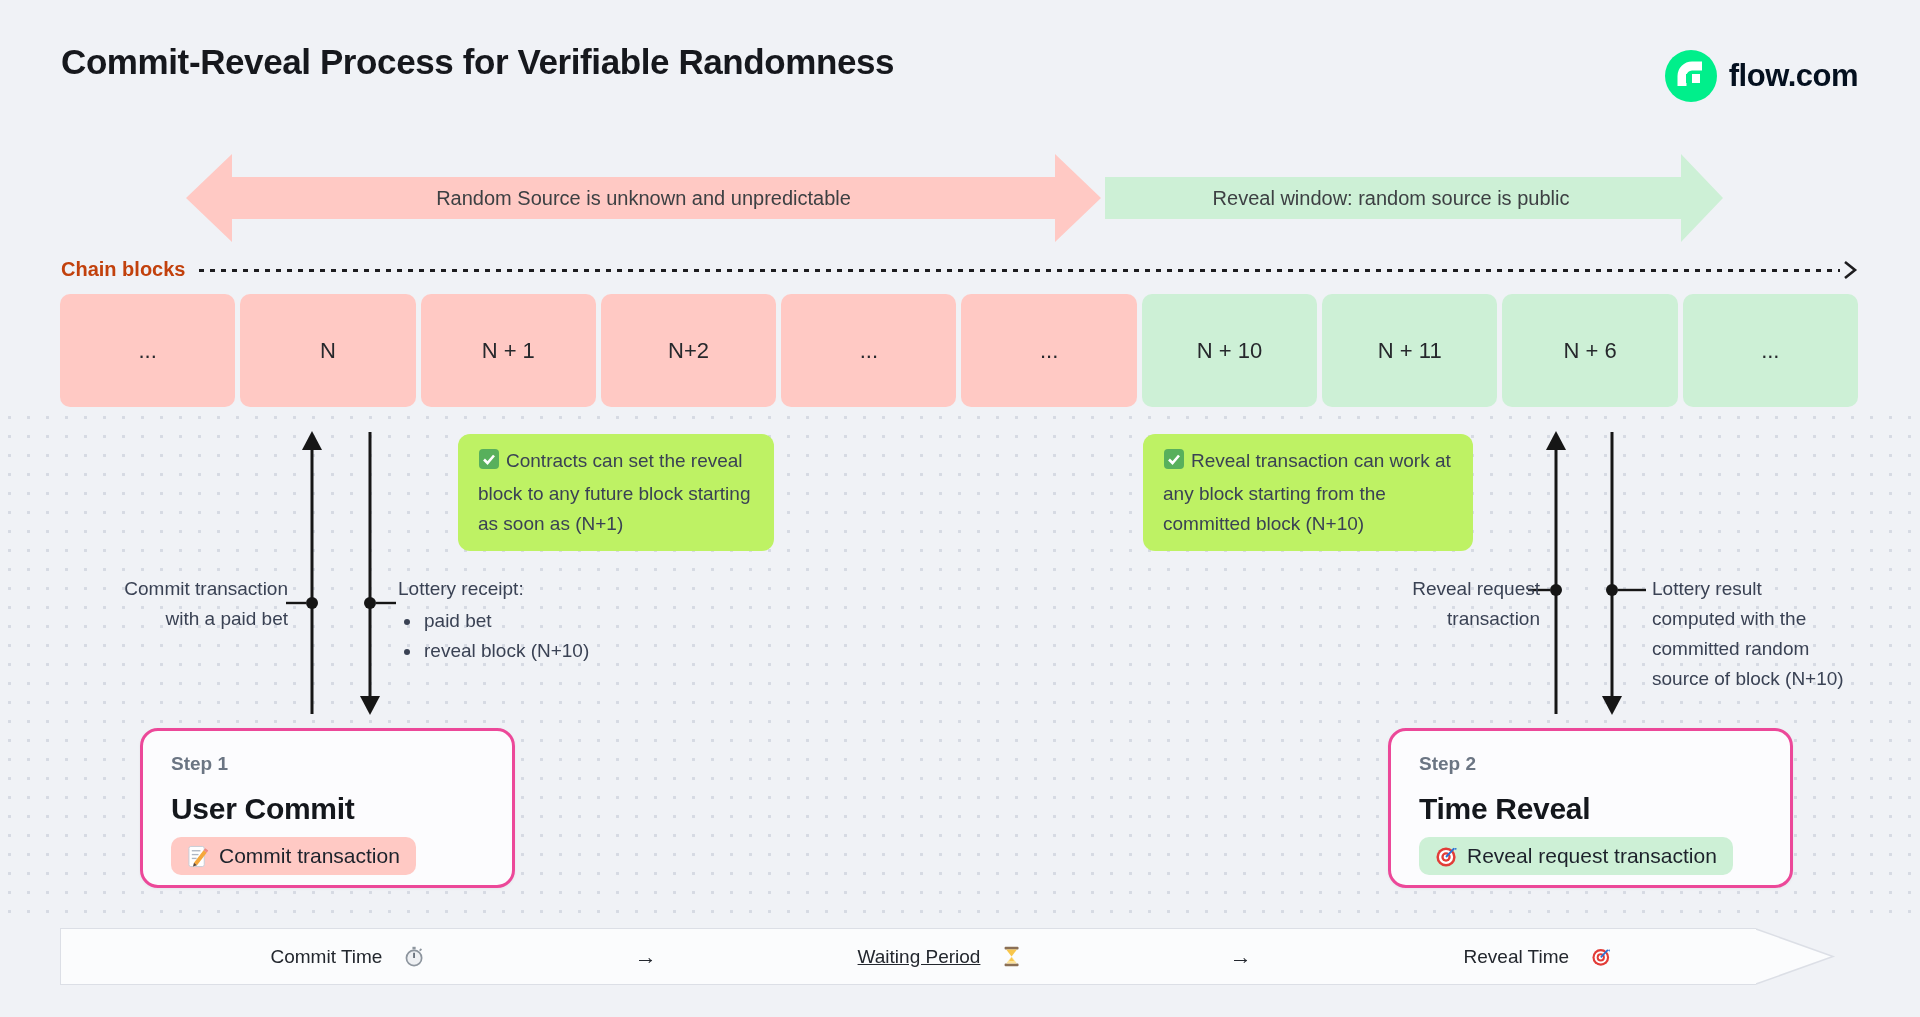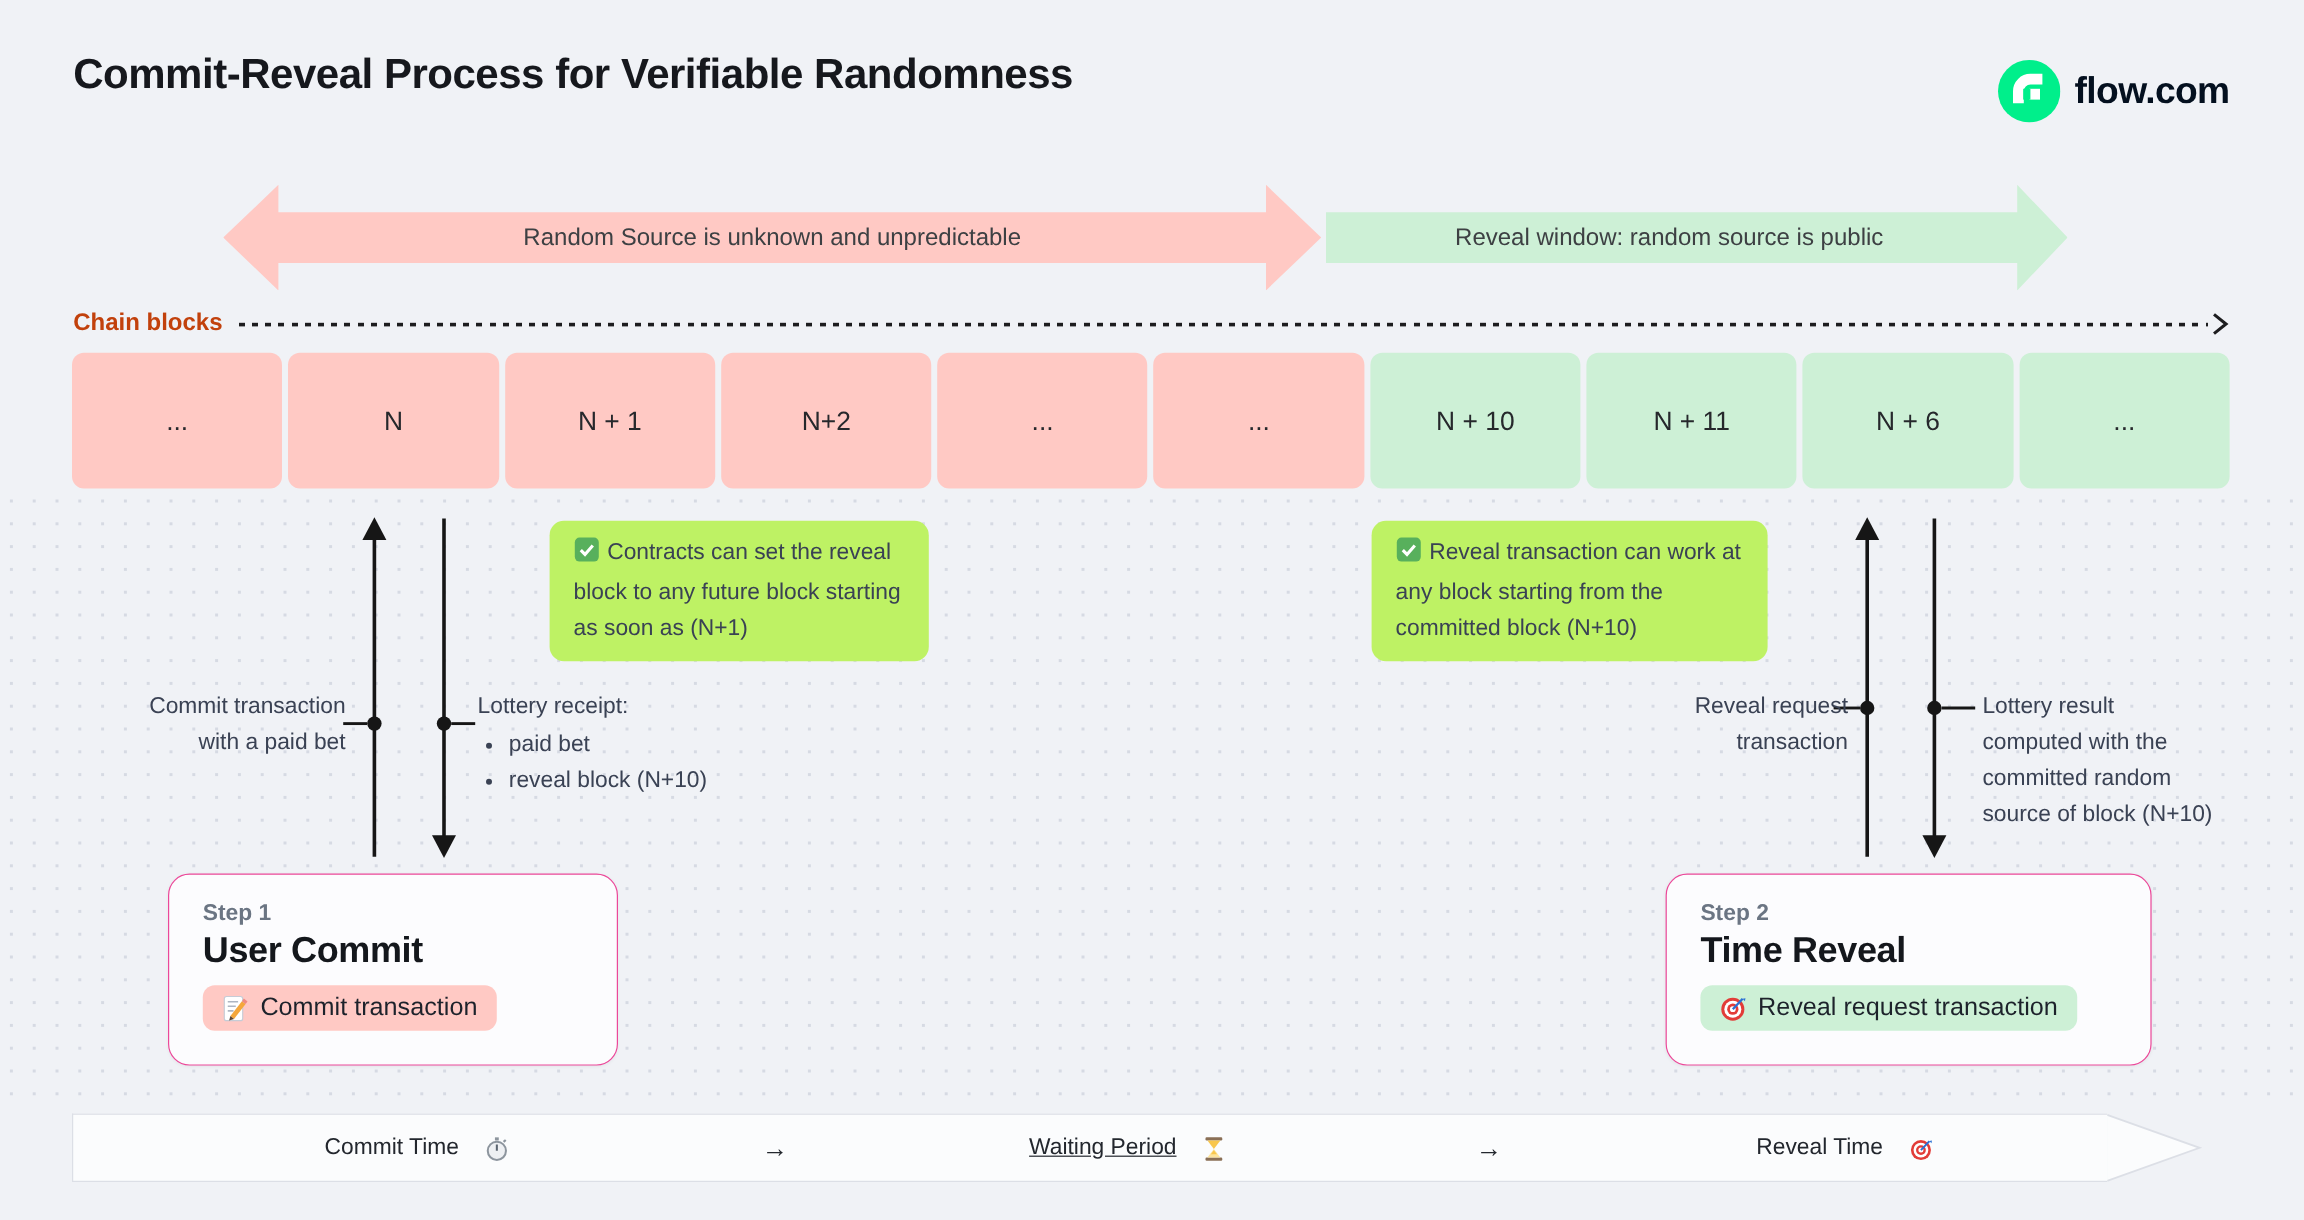--- a/index.html
+++ b/index.html
@@ -52,35 +52,35 @@
   
   .ann{font-size:19px;line-height:30px;color:#3a4254;white-space:pre-line;}
   .ann.right{text-align:right;}
   .ann-commit-tx{right:calc(1920px - 288px);top:574px;}
   .ann-lottery-receipt{left:398px;top:574px;font-size:19px;line-height:30px;color:#3a4254;}
   .ann-lottery-receipt ul{margin:2px 0 0 0;padding-left:24px;}
   .ann-lottery-receipt li{margin:0;padding-left:2px;}
   .ann-reveal-request{right:calc(1920px - 1540px);top:574px;}
   .ann-lottery-result{left:1652px;top:574px;}
   
-  .card{background:#fcfcfe;border:1px solid #ec4899;border-radius:18px;
+  .card{background:#fcfcfe;border:3px solid #ec4899;border-radius:18px;
     box-shadow:0 1px 3px rgba(20,25,40,.05);padding:22px 28px;box-sizing:border-box;height:160px;}
   .card-1{left:140px;top:728px;width:375px;}
   .card-2{left:1388px;top:728px;width:405px;}
   .step-label{font-size:19px;font-weight:700;color:#6b7583;}
-  .step-title{font-size:30px;font-weight:800;color:#14171c;margin-top:3px;letter-spacing:-0.3px;}
+  .step-title{font-size:30px;font-weight:800;color:#14171c;margin-top:17px;letter-spacing:-0.3px;}
   .pill{display:inline-flex;align-items:center;gap:9px;margin-top:11px;
     border-radius:10px;padding:7px 16px;font-size:21px;color:#1d222b;}
   .pill.commit{background:#ffc9c4;}
   .pill.reveal{background:#cdf0d6;}
   
   .timeline{left:60px;top:928px;width:1696px;height:57px;background:#fbfcfd;
     border:1px solid #dcdfe6;border-right:none;box-sizing:border-box;}
   .tl-item{position:absolute;top:50%;transform:translate(-50%,-50%);
-    display:flex;align-items:flex-end;gap:22px;font-size:19px;color:#23272e;white-space:nowrap;}
+    display:flex;align-items:center;gap:22px;font-size:19px;color:#23272e;white-space:nowrap;}
   .tl-arrow{font-size:22px;}
   
   .overlay{left:0;top:0;pointer-events:none;}
 </style>
 </head>
 <body>
 
 <div class="abs page-title">Commit-Reveal Process for Verifiable Randomness</div>
 
 <div class="abs brand">

